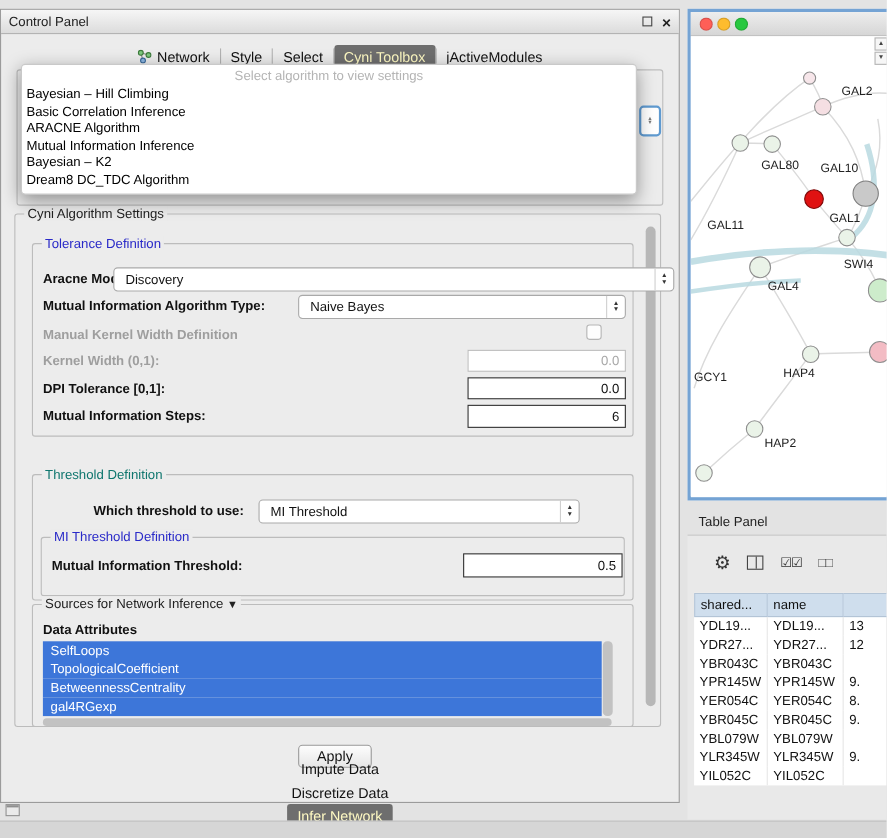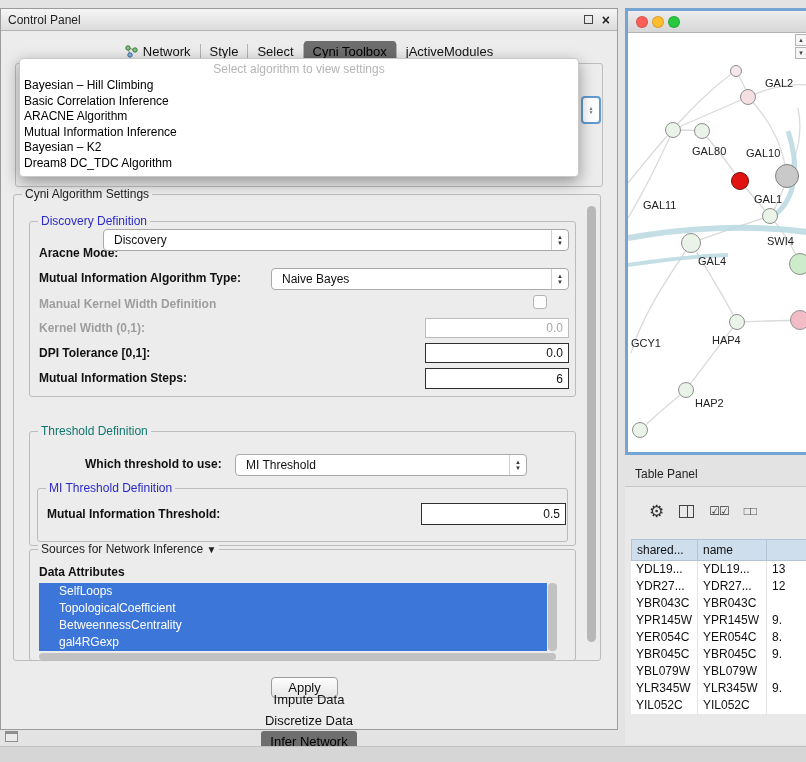--- a/index.html
+++ b/index.html
@@ -10,21 +10,21 @@
   
   .cp-win { left:0; top:8px; width:618px; height:722px; background:#ececec; border:1px solid #9b9b9b; }
   .titlebar { height:22px; background:linear-gradient(#f6f6f6,#dcdcdc); border-bottom:1px solid #b3b3b3; display:flex; align-items:center; padding:0 7px; }
   .titlebar .t { color:#222; font-size:12px; }
   .tb-icons { margin-left:auto; display:flex; gap:9px; align-items:center; }
   .float-ic { width:9px; height:9px; border:1.5px solid #444; background:transparent; }
   .close-ic { font-weight:bold; font-size:14px; color:#222; line-height:10px; }
 
   .tabs-row { left:0; right:0; top:30px; height:24px; display:flex; justify-content:center; align-items:center; }
   .tab { padding:3px 9px; font-size:13px; color:#111; display:flex; gap:5px; align-items:center; white-space:nowrap; }
-  .tab.sel { background:#6e6e6e; color:#000000; border-radius:3px; }
+  .tab.sel { background:#6e6e6e; color:#fef9c3; border-radius:3px; }
   .sep { width:1px; height:14px; background:#b2b2b2; }
 
   
   .behind-box { left:14px; top:54px; width:588px; height:124px; border:1px solid #bdbdbd; border-radius:3px; z-index:1; }
   .spinner-blue { left:580px; top:87px; width:20px; height:28px; background:#fff; border:2px solid #5f9ad0; border-radius:4px; z-index:2;
                   display:flex; flex-direction:column; align-items:center; justify-content:center; font-size:5px; color:#777; line-height:4px; }
 
   
   .popup { left:18px; top:49px; width:560px; background:#fff; border:1px solid #c9c9c9; border-radius:4px;
            box-shadow:0 5px 16px rgba(0,0,0,.38); z-index:30; padding:3px 0 5px; }
@@ -47,21 +47,21 @@
                    display:flex; flex-direction:column; align-items:center; justify-content:center; font-size:6px; color:#333; line-height:5px; gap:1px; }
   .check { position:absolute; width:14px; height:14px; background:#fdfdfd; border:1px solid #b5b5b5; border-radius:3px; }
   .field { position:absolute; background:#fff; border:1px solid #9a9a9a; font-size:12px; display:flex; align-items:center;
            justify-content:flex-end; padding-right:5px; }
   .field.strong { border-color:#2f2f2f; }
   .field.dis { color:#a8a8a8; border-color:#bcbcbc; }
 
   .hub-row { position:absolute; left:30px; top:392px; font-weight:bold; font-size:12px; display:flex; align-items:center; gap:9px; }
   .hub-row .tri { font-size:11px; }
 
-  .attr-item { height:17px; background:#3d76d9; color:#fff; font-size:12px; line-height:17px; padding-left:20px; }
+  .attr-item { height:17px; background:#3d76d9; color:#fff; font-size:12px; line-height:17px; padding-left:7px; }
   .scrollthumb { position:absolute; background:#c2c2c2; border-radius:4px; }
   .settings-scroll { left:586px; top:197px; width:9px; height:436px; background:#b7b7b7; border-radius:5px; }
 
   .apply-btn { position:absolute; left:270px; top:668px; width:67px; height:21px; background:linear-gradient(#fdfdfd,#e6e6e6);
                border:1px solid #9c9c9c; border-radius:4px; font-size:13px; display:flex; align-items:center; justify-content:center; }
   .bottom-tabs { left:0; right:0; top:700px; height:22px; display:flex; justify-content:center; align-items:center;flex-direction:column; }
 
   
   .net-win { left:625px; top:8px; width:186px; height:447px; border:3px solid #74a3d4; background:#fff; z-index:5; }
   .net-title { height:22px; background:linear-gradient(#ededed,#d6d6d6); border-bottom:1px solid #b5b5b5; position:relative; }
@@ -150,25 +150,25 @@
     <div class="item">Bayesian – K2</div>
     <div class="item">Dream8 DC_TDC Algorithm</div>
   </div>
 
   <div class="groupbox" style="left:12px; top:185px; width:588px; height:467px;">
     <span class="legend">Cyni Algorithm Settings</span>
   </div>
   <div class="abs settings-scroll"></div>
 
   <div class="groupbox" style="left:28px; top:212px; width:547px; height:176px;">
-    <span class="legend blue">Discovery Definition</span>
+    <span class="legend blue">Tolerance Definition</span>
   </div>
 
   <span class="lbl" style="left:38px; top:237px;">Aracne Mode:</span>
-  <div class="combo" style="left:102px; top:220px; width:466px;text-align:right;">
+  <div class="combo" style="left:102px; top:234px; width:510px;text-align:right;">
     <span>Discovery</span>
     <span class="arrows">
       <span>▲</span>
         <span>▼</span>
     </span>
   </div>
 
   <span class="lbl" style="left:38px; top:262px;">Mutual Information Algorithm Type:</span>
   <div class="combo" style="left:270px; top:259px; width:298px;">
     <span>Naive Bayes</span>

